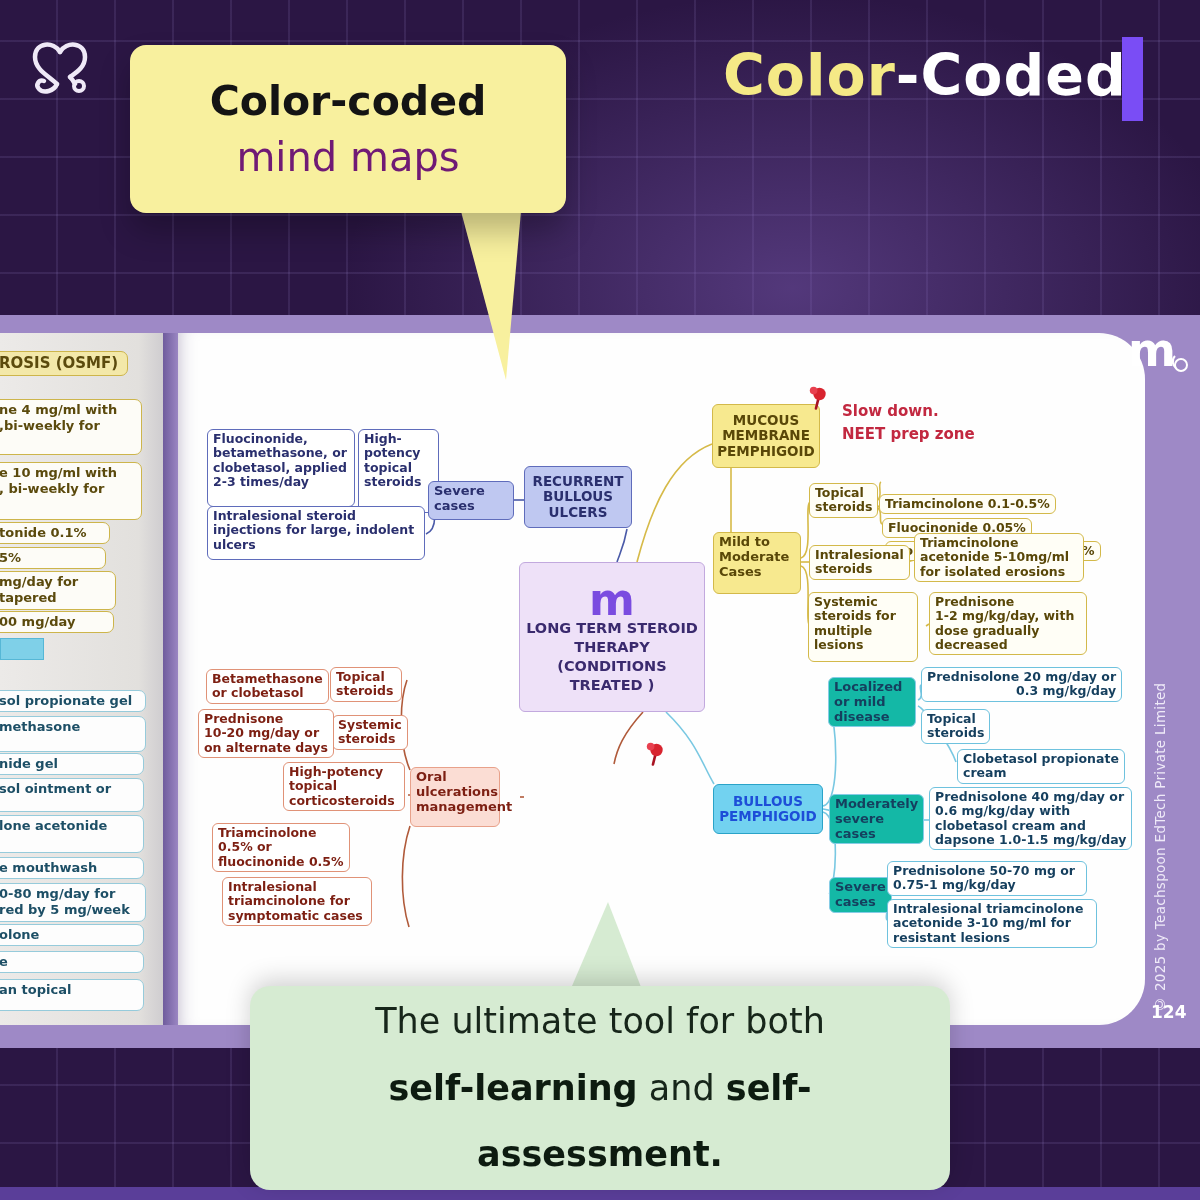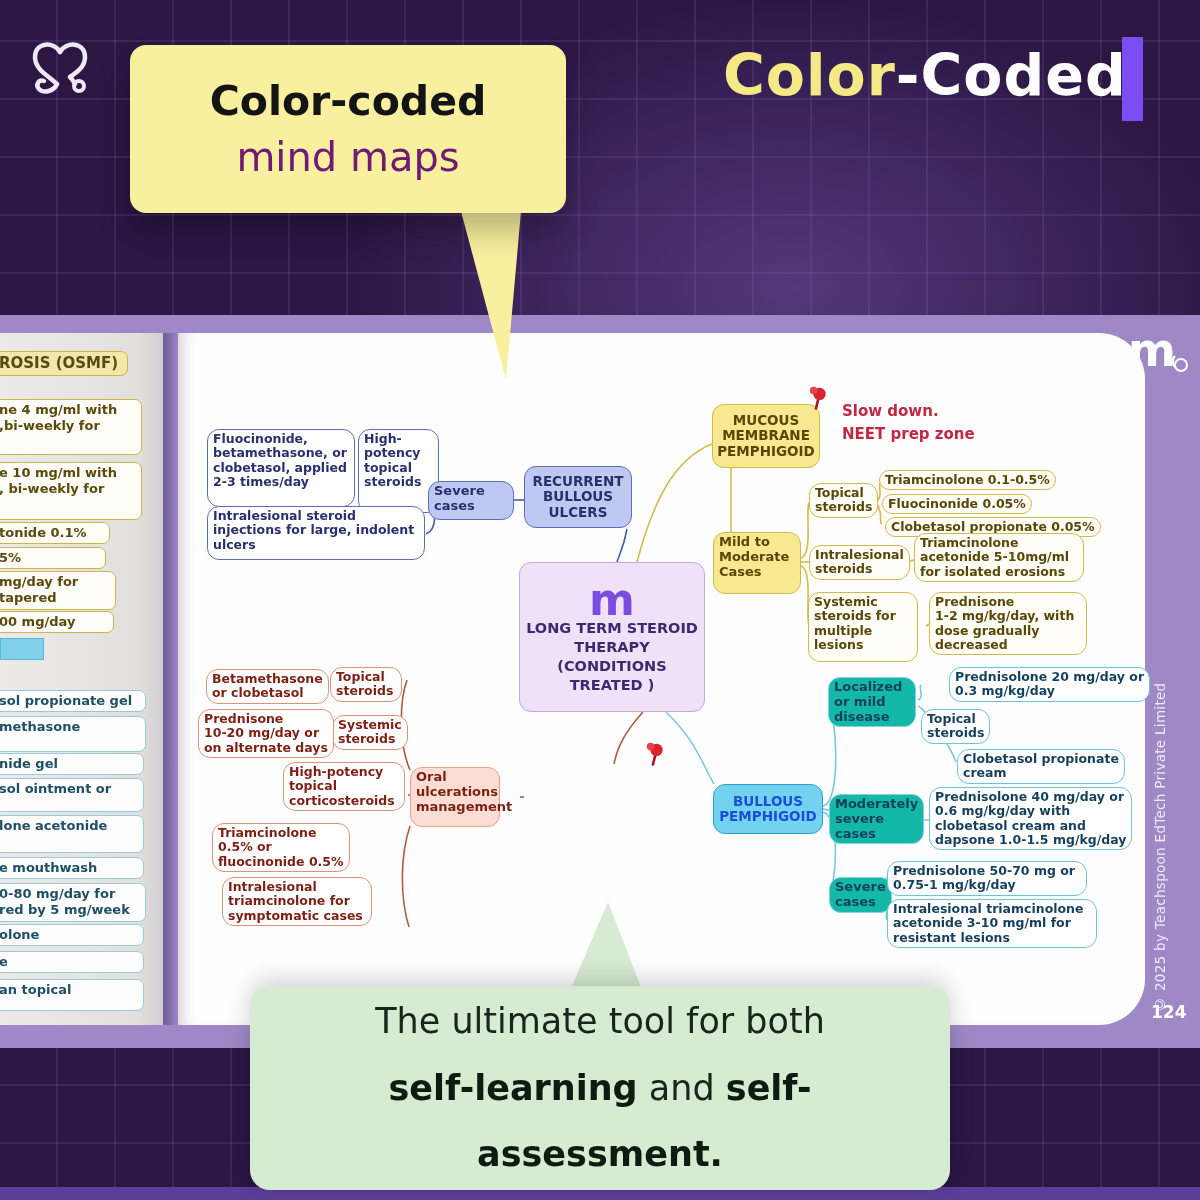--- a/index.html
+++ b/index.html
@@ -56,37 +56,37 @@
 
   
   .copyright { position:absolute; left:1152px; top:628px; height:384px; width:22px;
     writing-mode:vertical-rl; transform:rotate(180deg);
     font-size:13.5px; color:#efeaf8; letter-spacing:0.3px; }
   .page-num { position:absolute; left:1151px; top:1002px; font-size:17px; font-weight:800; color:#ffffff; }
   .m-logo-top { position:absolute; left:1128px; top:327px; color:#ffffff; font-size:46px;
     font-weight:800; line-height:1; }
 
   
-  .node { position:absolute; border:1.6px solid; border-radius:12px; padding:2px 5px;
+  .node { position:absolute; border:1.6px solid; border-radius:6px; padding:2px 5px;
     font-weight:700; font-size:12.5px; line-height:1.14; white-space:pre-line;
     background:#ffffff; box-sizing:border-box; }
   .center-txt { display:flex; flex-direction:column; align-items:center; justify-content:center; text-align:center; }
 
   .nb   { border-color:#5f6cbb; color:#2a2f6e; }
   .nb-f { background:#bfc8f1; }
   .ny   { border-color:#d3b94a; color:#594708; background:#fffef6; }
   .ny-f { background:#f7e98f; }
   .nr   { border-color:#e09277; color:#7d1f12; }
   .nr-strong { background:#f2714b; border-color:#b53620; color:#7a120a; }
   .nr-soft   { background:#fbddd4; border-color:#e8a18a; }
   .nc   { border-color:#6ec2de; color:#153f5e; }
   .nc-strong { background:#72d2f0; border-color:#2aa3c8; color:#1d4ed8; }
   .nc-soft   { background:#14b8a6; border-color:#86cce6; }
   .ncenter { background:#eee1f8; border-color:#c2a9de; color:#3a2a6e; }
-  .nowrap { white-space:nowrap; }
+  .nowrap { white-space:nowrap;margin-top:24px; }
 
   .m-glyph-center { font-size:44px; font-weight:800; color:#7a4ce0; line-height:0.9; }
 
   .mm-note { position:absolute; left:842px; top:400px; font-size:15px; font-weight:800;
     color:#c22840; line-height:1.5; white-space:pre-line; }
 
   
   .lp { position:absolute; border:1.6px solid; border-radius:7px; padding:2px 6px;
     font-weight:700; font-size:13px; line-height:1.25; white-space:pre-line; box-sizing:border-box;
     background:#fdfcf7; }
@@ -244,21 +244,21 @@
 fluocinonide 0.5%</div>
   <div class="node nr" style="left:222px; top:877px; min-width:150px;">Intralesional
 triamcinolone for
 symptomatic cases</div>
 
   <div class="node nc nc-strong center-txt" style="left:713px; top:784px; width:110px; height:50px; font-size:13.5px;">BULLOUS
 PEMPHIGOID</div>
   <div class="node nc nc-soft" style="left:828px; top:677px; min-width:88px; font-size:13px;">Localized
 or mild
 disease</div>
-  <div class="node nc" style="left:949px; top:667px; min-width:196px;">Prednisolone 20 mg/day or
+  <div class="node nc" style="left:921px; top:667px; min-width:196px;text-align:right;">Prednisolone 20 mg/day or
 0.3 mg/kg/day</div>
   <div class="node nc" style="left:921px; top:709px; min-width:66px;">Topical
 steroids</div>
   <div class="node nc" style="left:957px; top:749px; min-width:164px;">Clobetasol propionate
 cream</div>
   <div class="node nc nc-soft" style="left:829px; top:794px; min-width:92px; font-size:13px;">Moderately
 severe
 cases</div>
   <div class="node nc" style="left:929px; top:787px; min-width:198px;">Prednisolone 40 mg/day or
 0.6 mg/kg/day with

